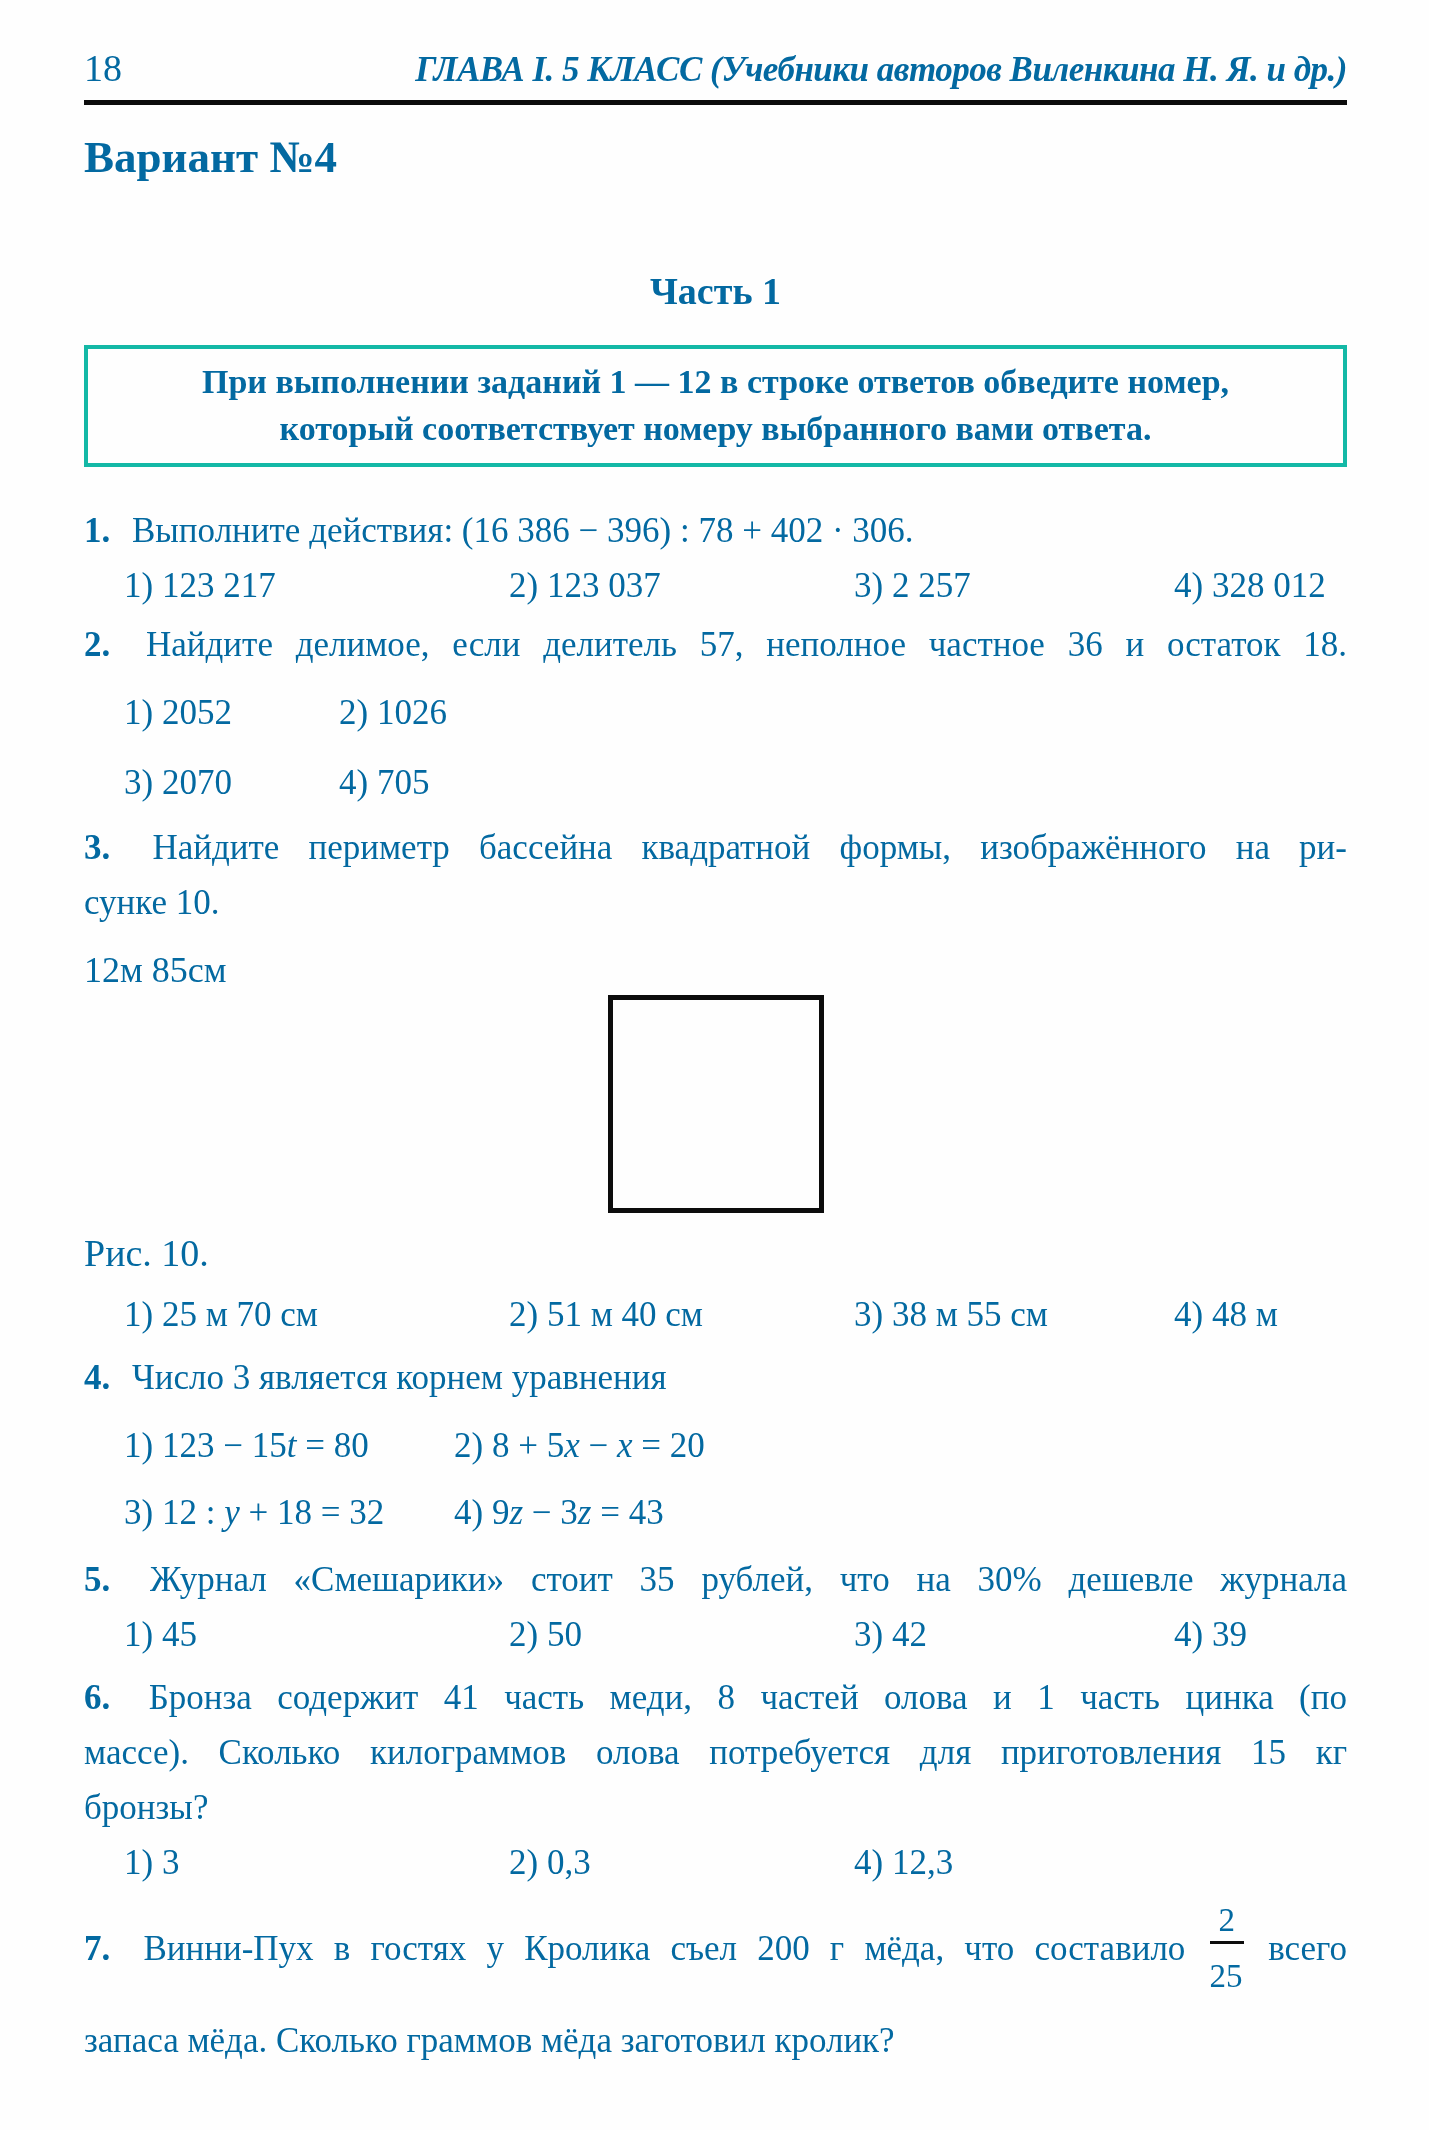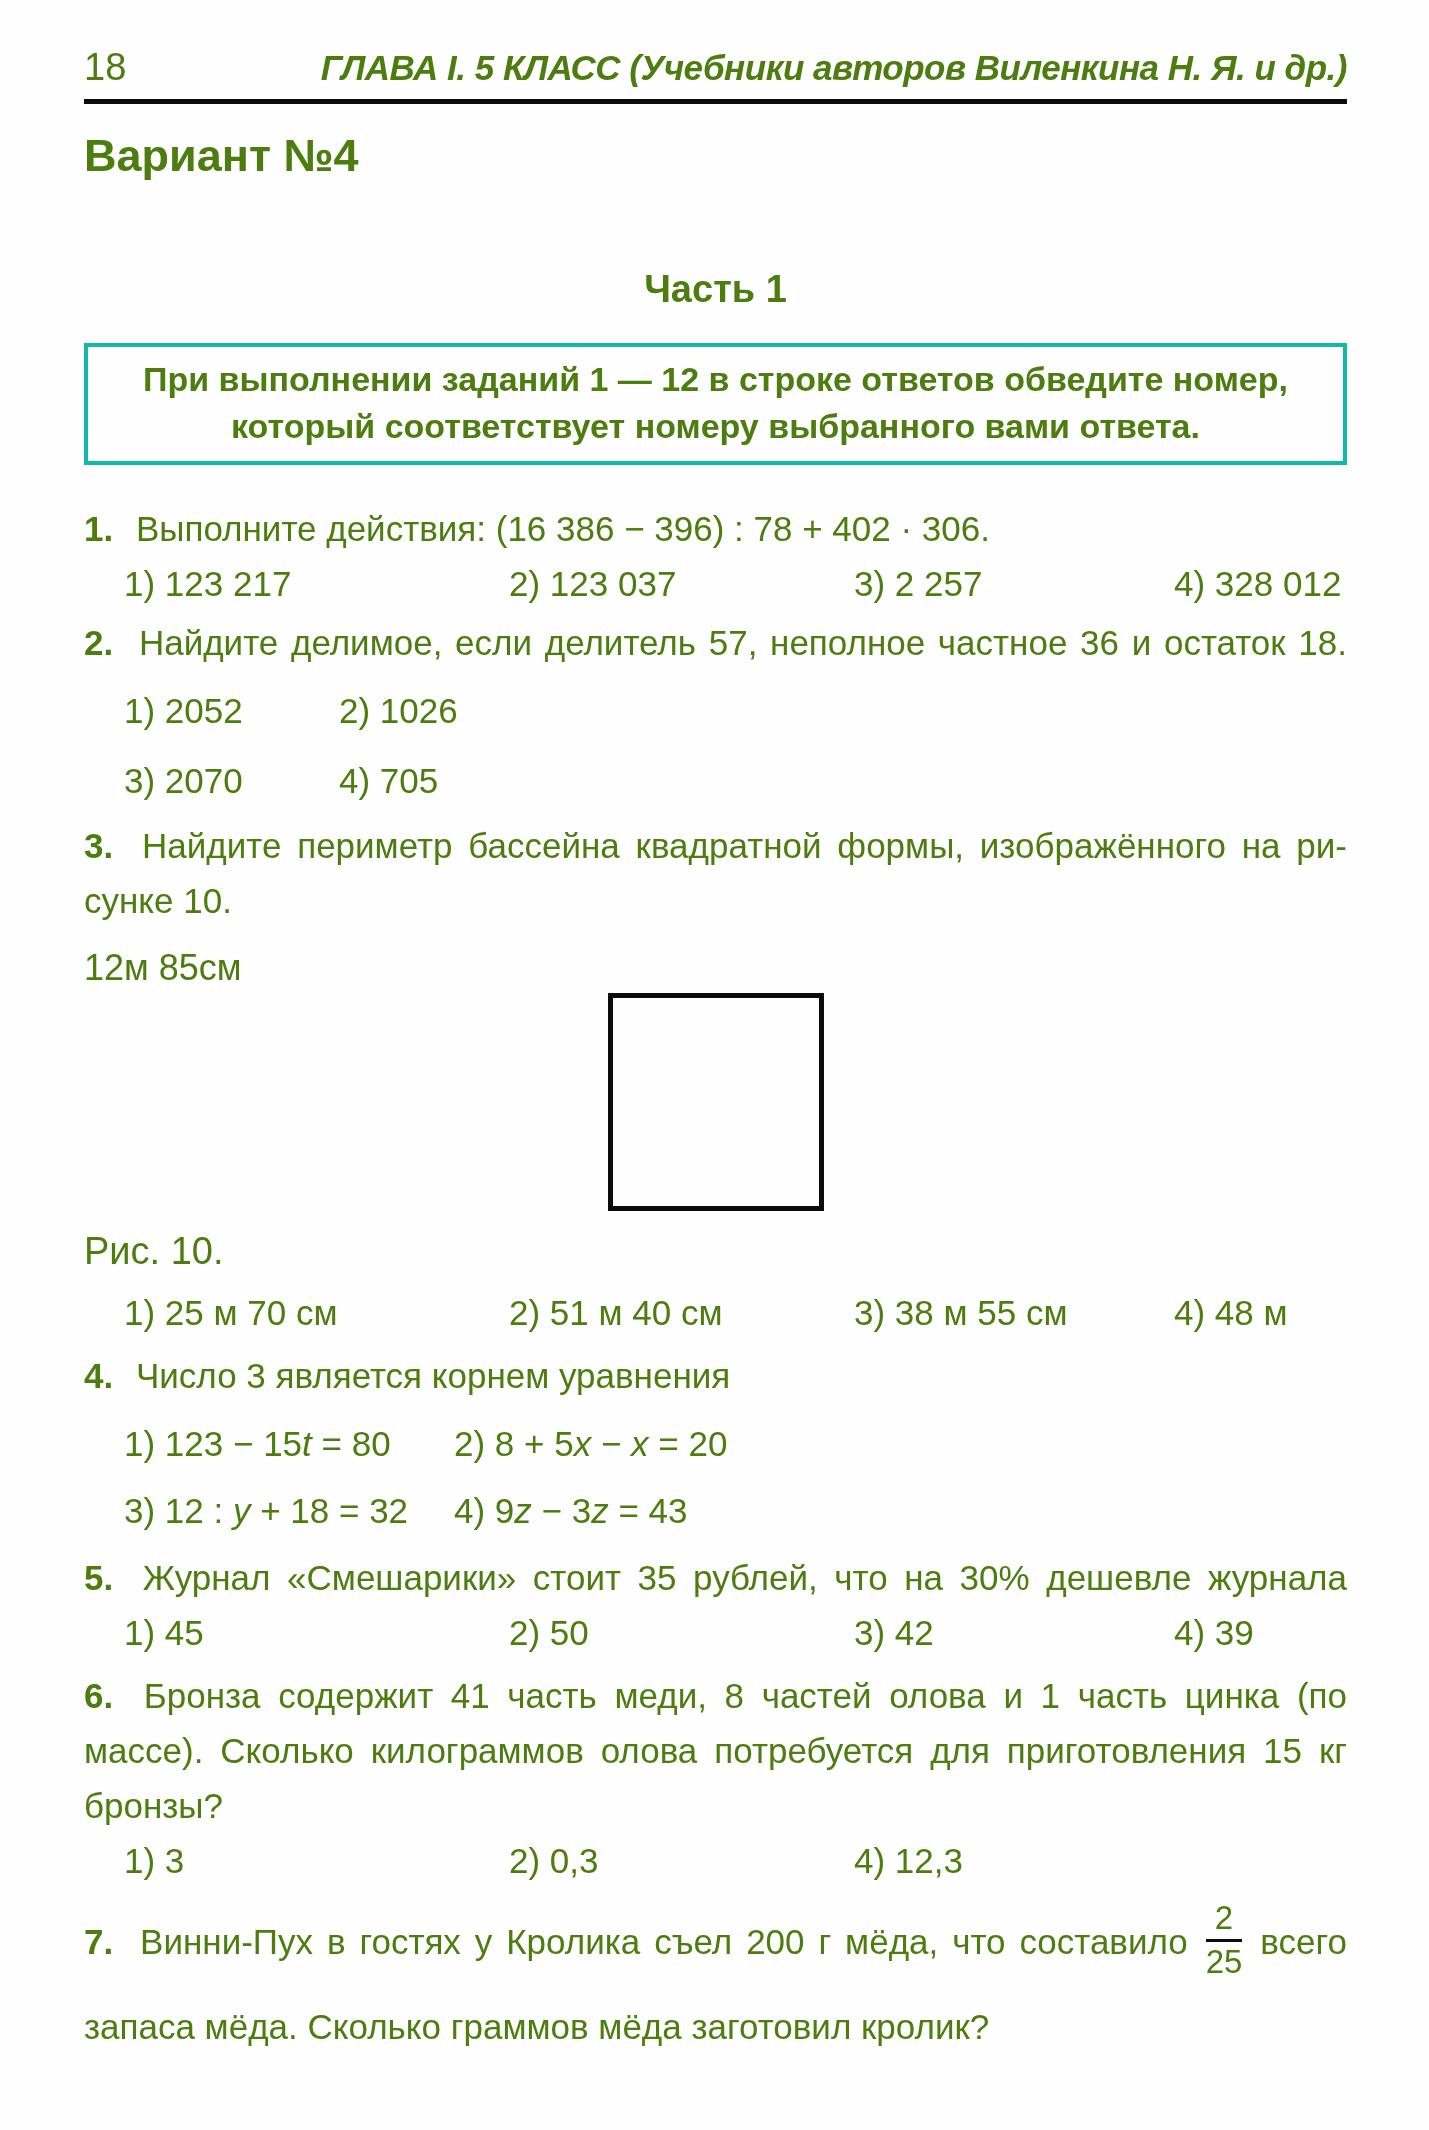--- a/index.html
+++ b/index.html
@@ -1,22 +1,22 @@
 <!DOCTYPE html>
 <html><head>
 <meta charset="utf-8">
 <style>
   html,body { margin:0; padding:0; background:#e8e8e8; }
   .page {
     position:relative;
     width:1429px; height:2130px;
     margin:0 auto;
     background:#fefefe;
-    color:#4d7c0f;
-    font-family:Liberation Sans, sans-serif;
+    color:#0369a1;
+    font-family:Liberation Serif, serif;
     font-size:35px;
     box-sizing:border-box;
     padding:46px 82px 0 84px;
     overflow:hidden;
   }
   
   .hdr { display:flex; align-items:baseline; }
   .pageno { font-size:38px; }
   .runhead { margin-left:auto; font-style:italic; font-weight:bold; font-size:35px; letter-spacing:-0.5px; }
   .rule { height:5px; background:#0c0c0c; margin-top:10px; }
@@ -39,21 +39,21 @@
   .eqg { display:grid; grid-template-columns:330px auto; justify-content:start; padding-left:40px; line-height:55px; row-gap:12px; margin-top:13px; margin-bottom:6px; }
   
   .fig { margin-top:20px; text-align:left; }
   .figlabel { font-size:36px; line-height:40px; }
   .figsquare { width:206px; height:208px; border:5px solid #0c0c0c; margin:5px auto 0; background:#fefefe; }
   .figcap { font-size:38px; margin-top:18px; line-height:44px; }
   .ans3 { margin-top:12px; }
   
   .frac { display:inline-block; vertical-align:middle; text-align:center; font-size:33px; line-height:1.12; margin:0 4px; position:relative; top:-4px; }
   .fnum { display:block; border-bottom:3px solid #0c0c0c; padding:0 9px 2px; }
-  .fden { display:block; padding-top:2px; }
+  .fden { display:block; padding-top:14px; }
   .p7line2 { margin-top:14px; }
   i { font-style:italic; }
 </style>
 </head>
 <body>
 
 <div class="page">
 
   <div class="hdr">
     <span class="pageno">18</span>

